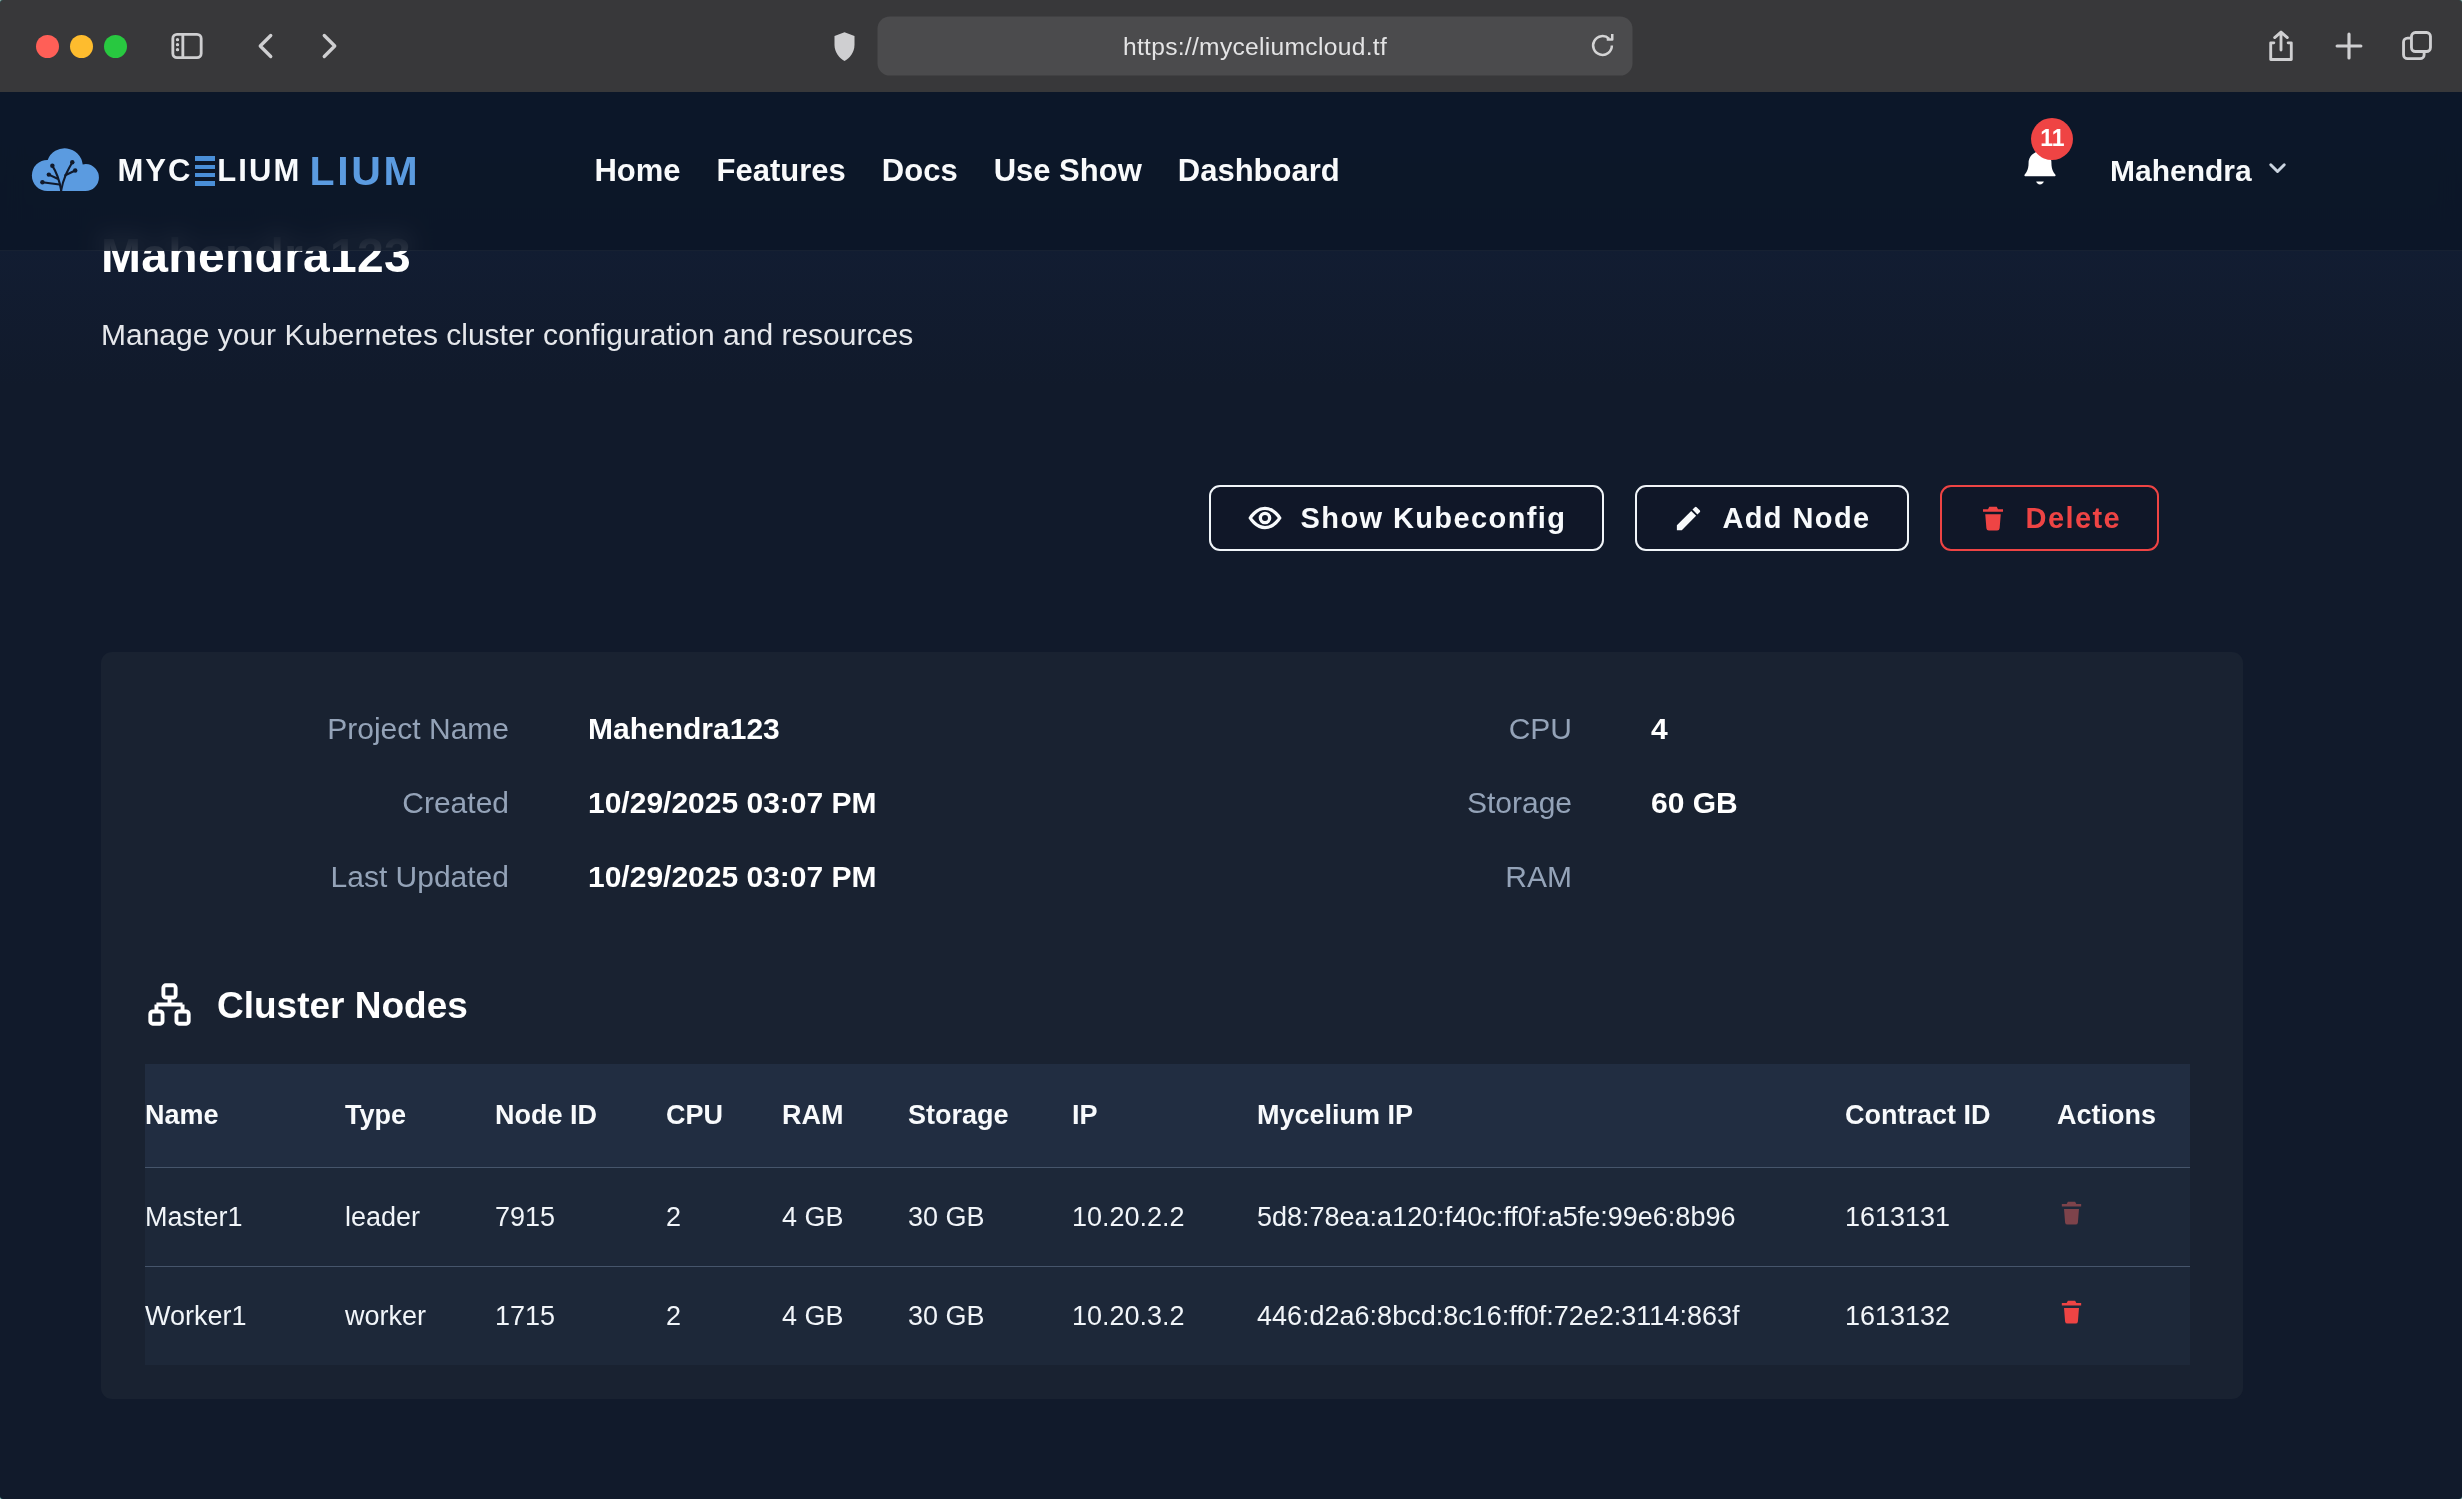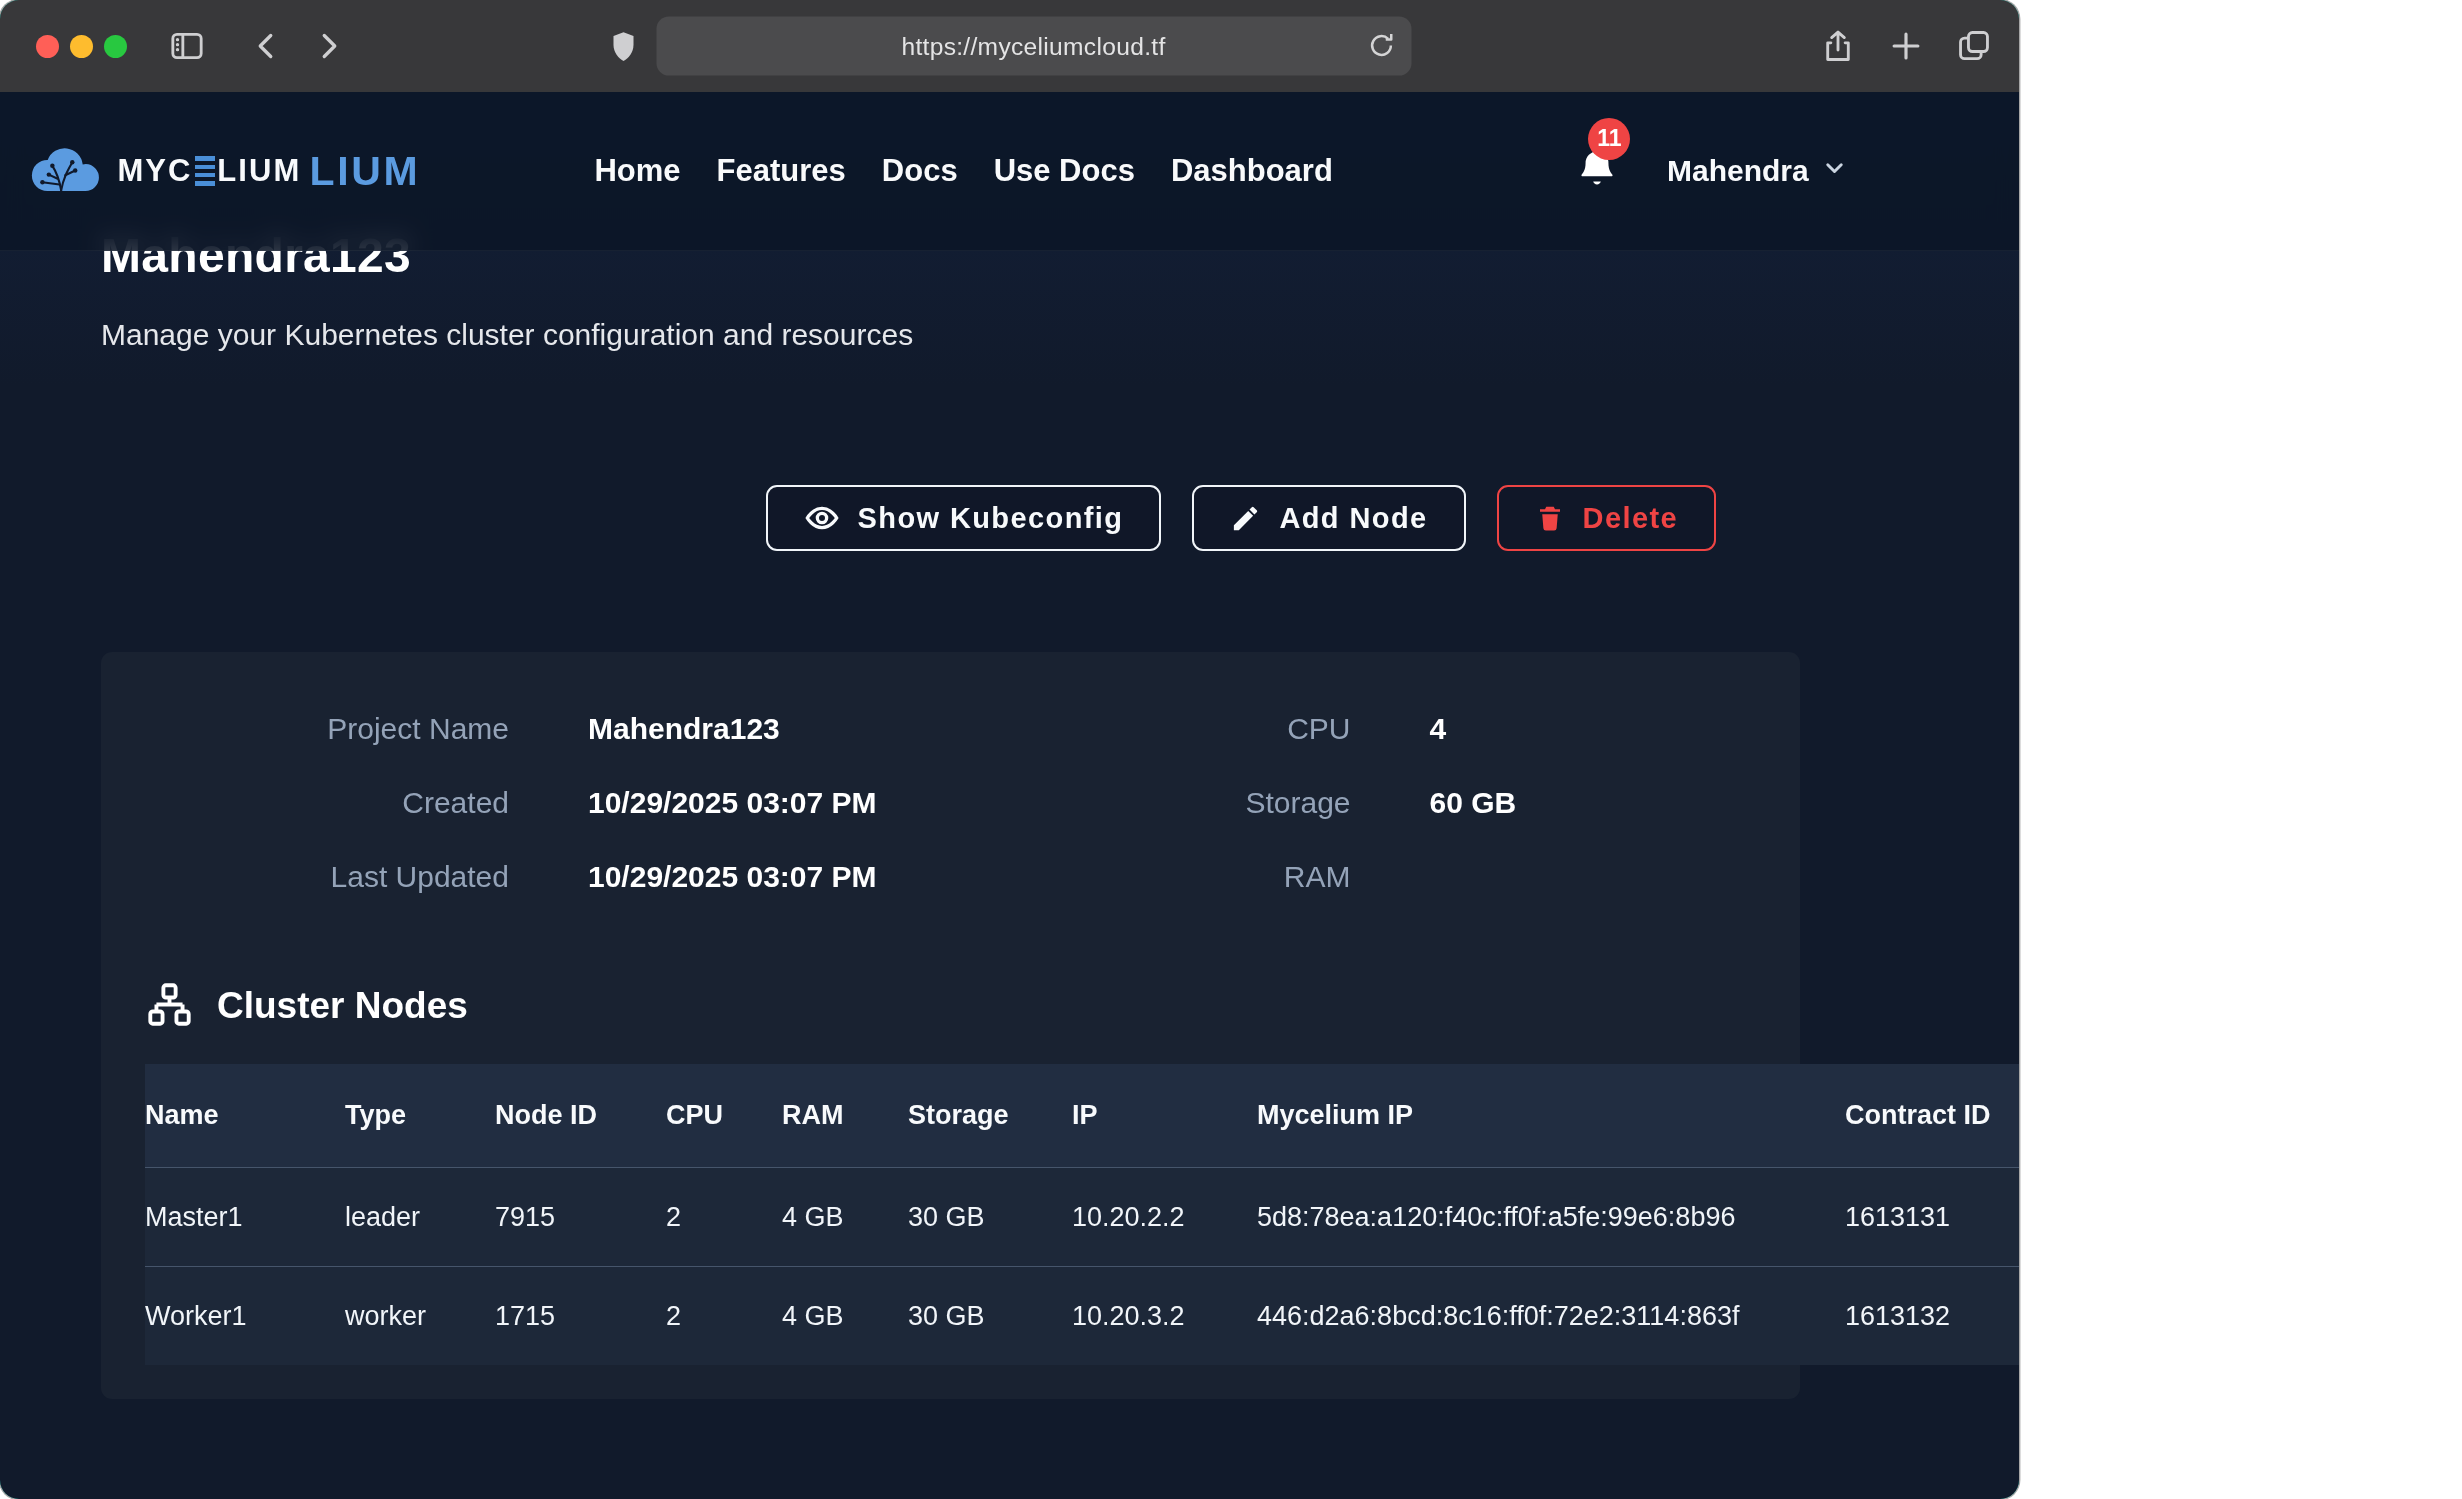--- a/index.html
+++ b/index.html
@@ -1,17 +1,17 @@
 <!DOCTYPE html>
 <html style="font-size:11px"><head>
 <meta charset="utf-8">
 <style>
   * { margin:0; padding:0; box-sizing:border-box; }
   html,body { width:2462px; height:1499px; background:#ffffff; font-family:"Liberation Sans","DejaVu Sans",sans-serif; }
-  .window { position:relative; width:2019px; height:1499px; border-radius:19px; overflow:hidden; background:#14b8a6; box-shadow:0 0 0 1.4px rgba(0,0,0,.35); }
+  .window { position:relative; width:2462px; height:1499px; border-radius:3px; overflow:hidden; background:#14b8a6; box-shadow:0 0 0 1.4px rgba(0,0,0,.35); }
 
   
   .chrome { position:relative; height:92px; background:#38383a; display:flex; align-items:center; padding:0 26px 0 36px; }
   .traffic { display:flex; gap:11px; align-items:center; }
   .traffic i { width:23px; height:23px; border-radius:50%; display:block; }
   .tl-close{ background:#ff5f57; } .tl-min{ background:#febc2e; } .tl-zoom{ background:#28c840; }
   .chrome .cicon { color:#cfcfd1; display:flex; align-items:center; justify-content:center; }
   .chrome .cicon svg { display:block; }
   .sidebar-toggle { margin-left:40px; }
   .nav-back { margin-left:42px; }
@@ -319,21 +319,21 @@
               </span>
             <span>LIUM</span>
           </span>
           <span class="brand-l2">LIUM</span>
         </span>
       </a>
       <nav class="nav-links">
         <a href="#">Home</a>
         <a href="#">Features</a>
         <a href="#">Docs</a>
-        <a href="#">Use Docs</a>
+        <a href="#">Use Show</a>
         <a href="#">Dashboard</a>
       </nav>
       <div class="nav-right">
         <span class="bell-wrap">
           <span>
             <svg width="42" height="45" viewBox="0 0 24 26" fill="currentColor">
                 <path d="M12 2a6.6 6.6 0 0 0-6.6 6.6c0 4.3-1.6 5.8-2.3 6.8-.3.45.02.95.55.95h16.7c.53 0 .85-.5.55-.95-.7-1-2.3-2.5-2.3-6.8A6.6 6.6 0 0 0 12 2z"></path>
                 <path d="M9.8 19.4a2.3 2.3 0 0 0 4.4 0z"></path>
               </svg>
           </span>

